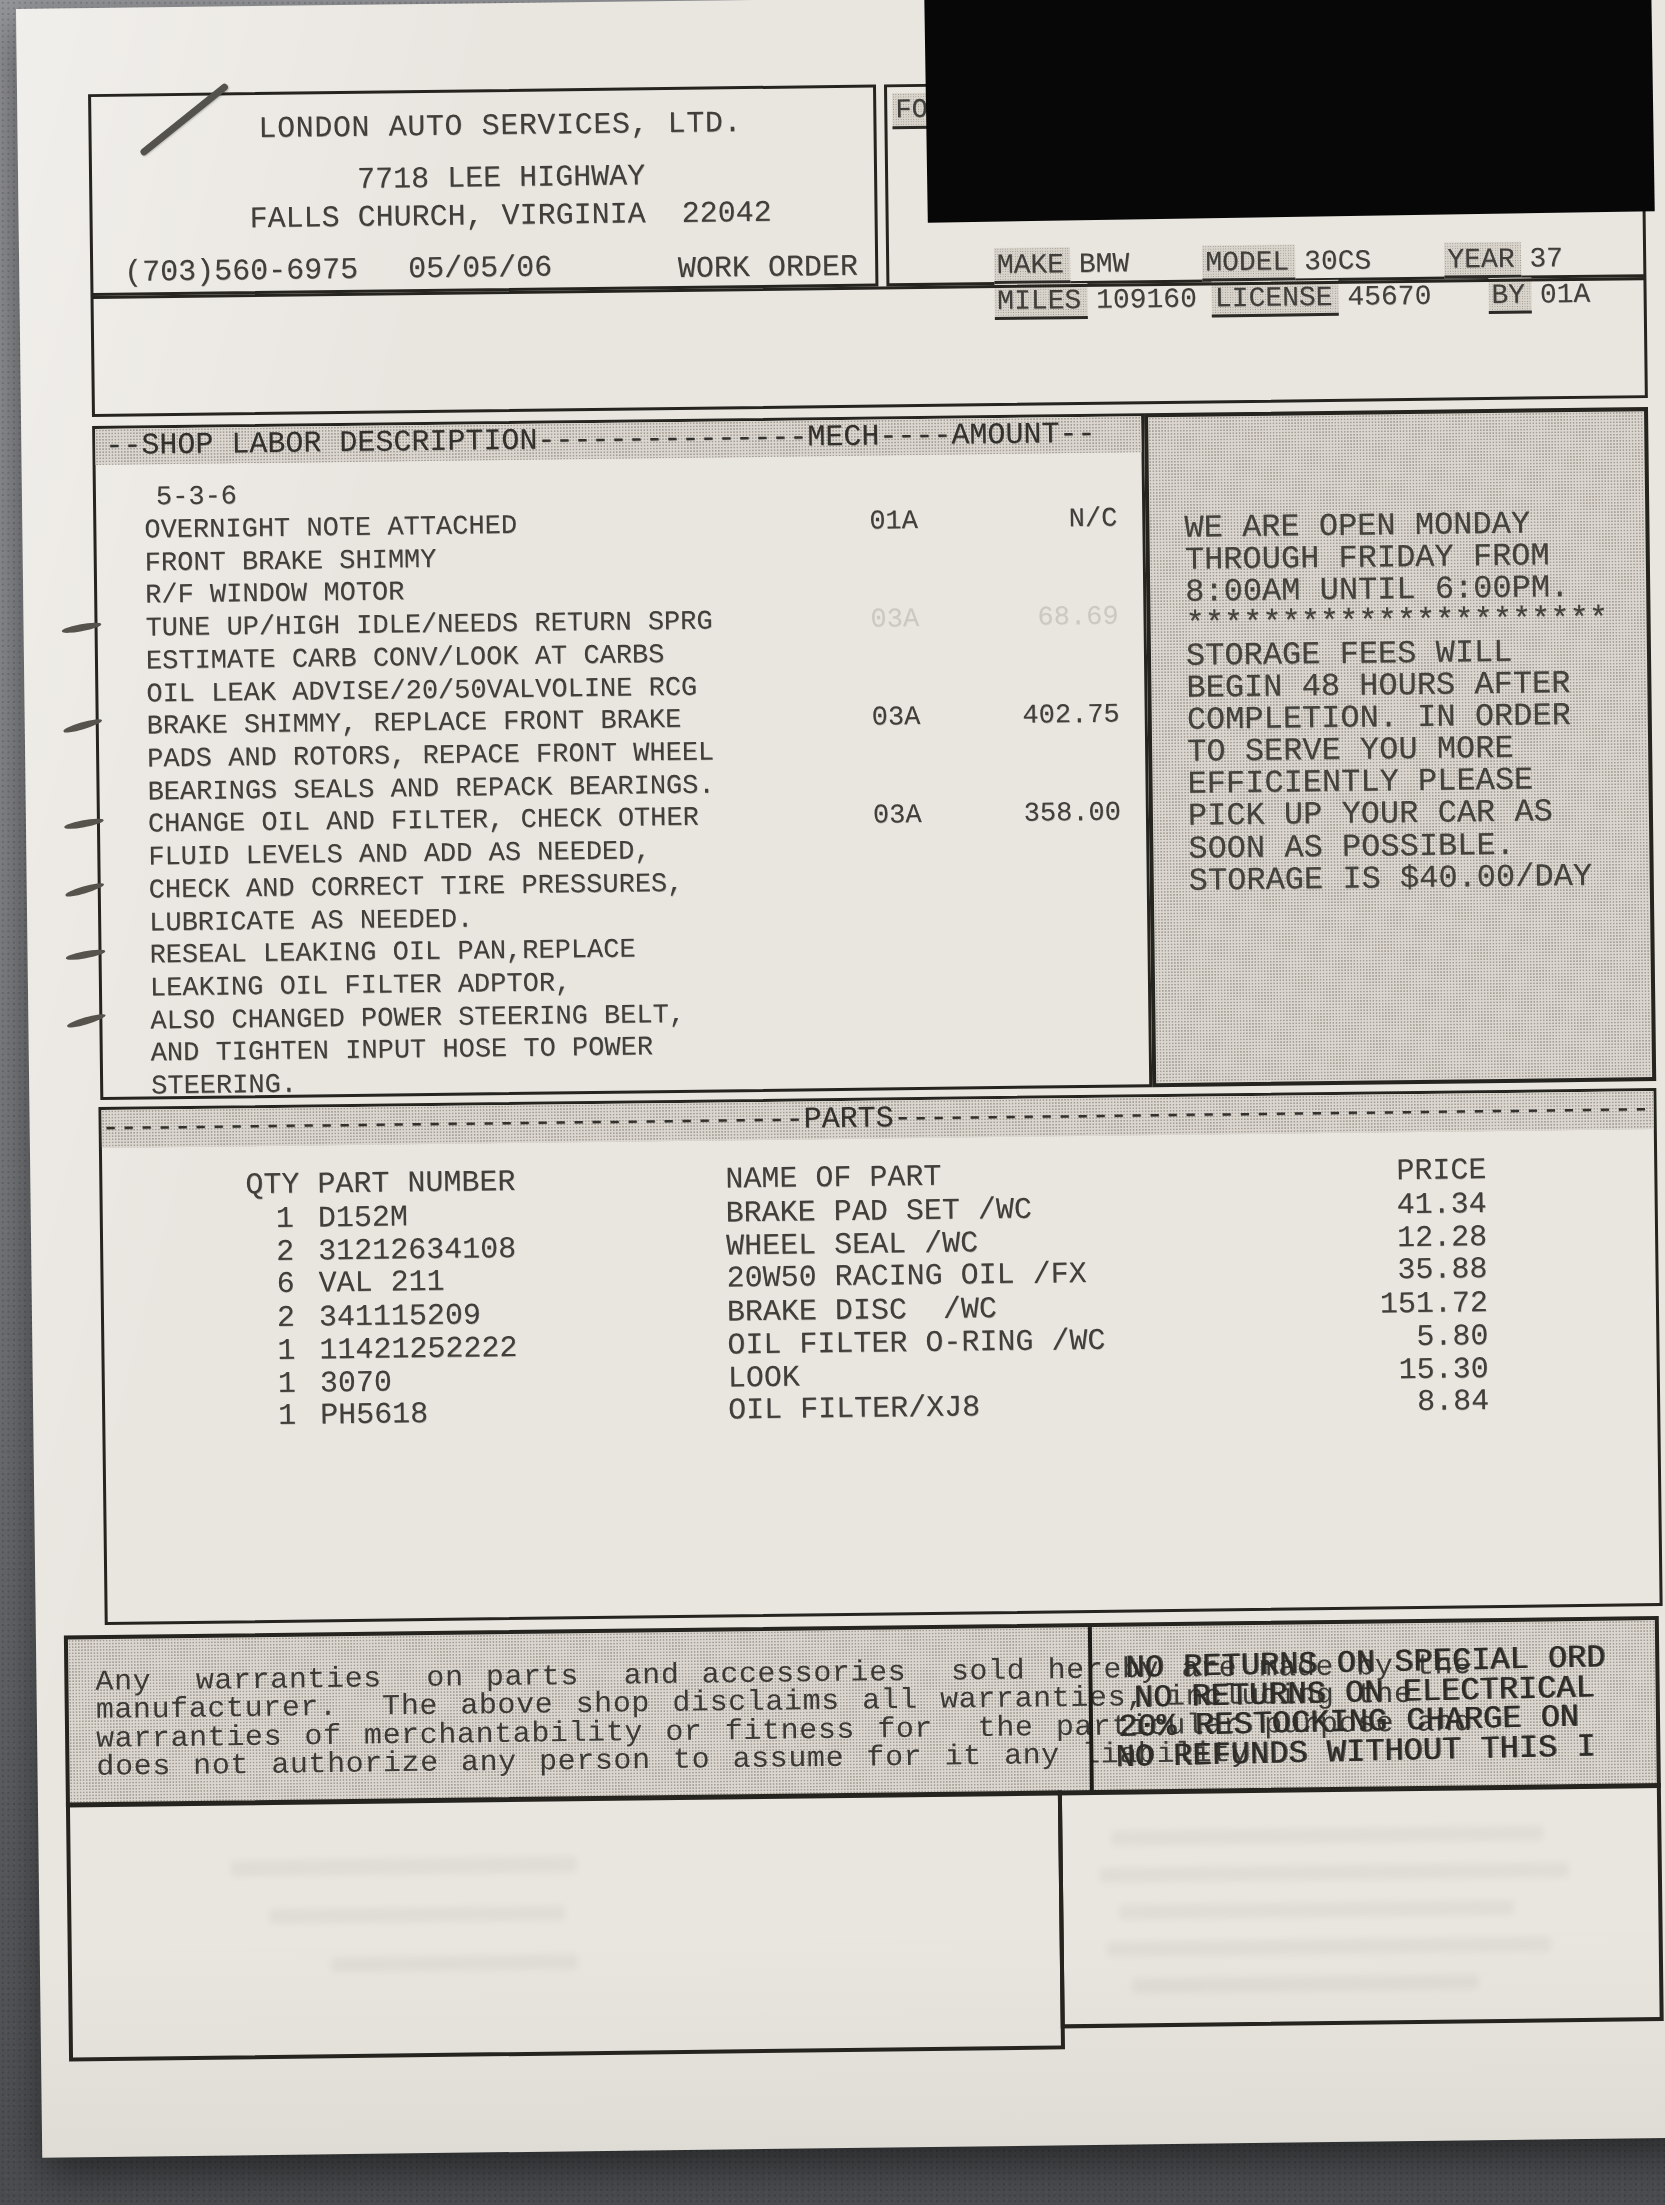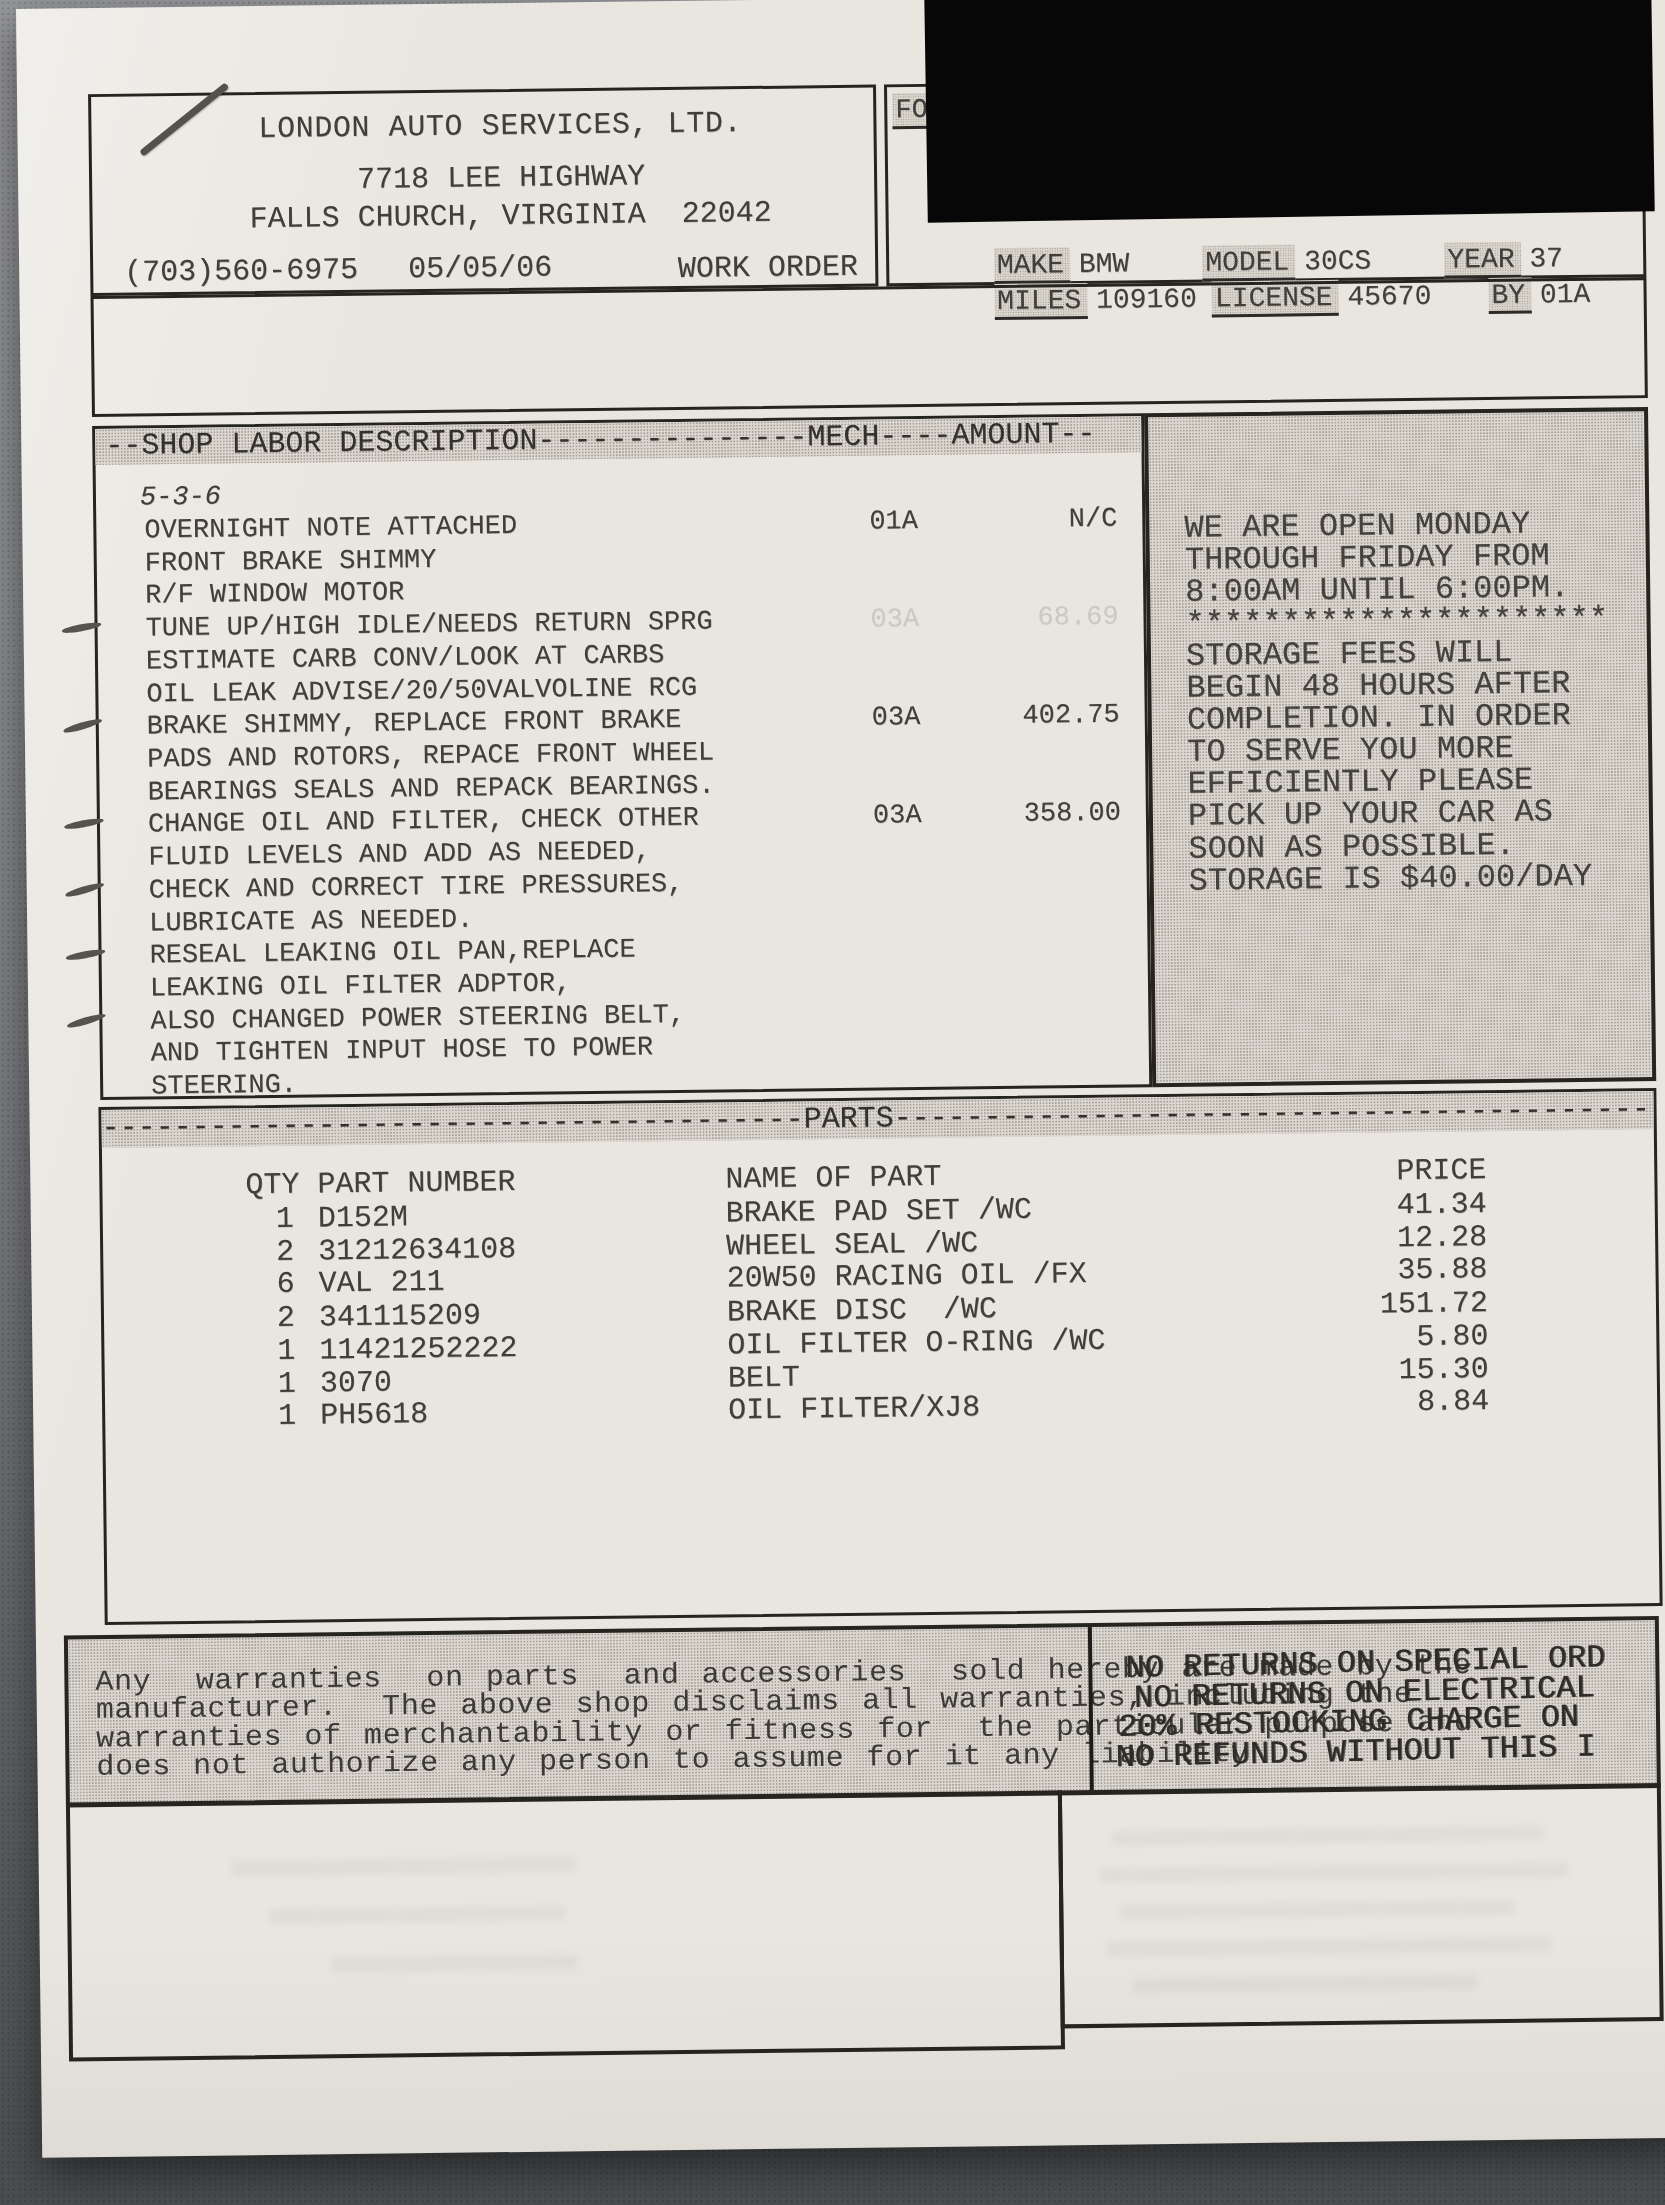--- a/index.html
+++ b/index.html
@@ -104,21 +104,21 @@
     </div>
     <div class="vrow" style="left:3.7px;top:167px;">
       <span class="chip ink">MILES</span><span class="vval ink">109160</span><span style="display:inline-block;width:15px;"></span><span class="chip ink">LICENSE</span><span class="vval ink">45670</span><span style="display:inline-block;width:57px;"></span><span class="chip ink">BY</span><span class="vval ink">01A</span>
     </div>
   </div>
 
   <div class="box bandEmpty"></div>
 
   <div class="box labor">
     <div class="laborBand halftone ink">--SHOP LABOR DESCRIPTION---------------MECH----AMOUNT--</div>
-    <div class="lrow" style="top:54px;"><span class="ldesc ink" style="left:44px;font-style:italic;">5-3-6</span></div>
+    <div class="lrow" style="top:54px;"><span class="ldesc ink" style="left:60px;">5-3-6</span></div>
     <div class="lrow" style="top:87px;"><span class="ldesc ink">OVERNIGHT NOTE ATTACHED</span><span class="lmech ink">01A</span><span class="lamt ink">N/C</span></div>
     <div class="lrow" style="top:120px;"><span class="ldesc ink">FRONT BRAKE SHIMMY</span></div>
     <div class="lrow" style="top:152px;"><span class="ldesc ink">R/F WINDOW MOTOR</span></div>
     <div class="lrow" style="top:185px;"><span class="tick"></span><span class="ldesc ink">TUNE UP/HIGH IDLE/NEEDS RETURN SPRG</span><span class="lmech ink faint">03A</span><span class="lamt ink faint">68.69</span></div>
     <div class="lrow" style="top:218px;"><span class="ldesc ink">ESTIMATE CARB CONV/LOOK AT CARBS</span></div>
     <div class="lrow" style="top:251px;"><span class="ldesc ink">OIL LEAK ADVISE/20/50VALVOLINE RCG</span></div>
     <div class="lrow" style="top:283px;"><span class="tick t2"></span><span class="ldesc ink">BRAKE SHIMMY, REPLACE FRONT BRAKE</span><span class="lmech ink">03A</span><span class="lamt ink">402.75</span></div>
     <div class="lrow" style="top:316px;"><span class="ldesc ink">PADS AND ROTORS, REPACE FRONT WHEEL</span></div>
     <div class="lrow" style="top:349px;"><span class="ldesc ink">BEARINGS SEALS AND REPACK BEARINGS.</span></div>
     <div class="lrow" style="top:381px;"><span class="tick"></span><span class="ldesc ink">CHANGE OIL AND FILTER, CHECK OTHER</span><span class="lmech ink">03A</span><span class="lamt ink">358.00</span></div>
@@ -150,21 +150,21 @@
   <div class="box parts">
     <div class="partsBand halftone ink">---------------------------------------PARTS--------------------------------------------------</div>
     <div class="ph ink" style="left:143px;top:60px;">QTY PART NUMBER</div>
     <div class="ph ink" style="left:623px;top:60px;">NAME OF PART</div>
     <div class="ph ink" style="right:168px;top:60px;">PRICE</div>
     <div class="prow" style="top:94px;"><span class="pqty ink">1</span><span class="pnum ink">D152M</span><span class="pname ink">BRAKE PAD SET /WC</span><span class="pprice ink">41.34</span></div>
     <div class="prow" style="top:127px;"><span class="pqty ink">2</span><span class="pnum ink">31212634108</span><span class="pname ink">WHEEL SEAL /WC</span><span class="pprice ink">12.28</span></div>
     <div class="prow" style="top:159px;"><span class="pqty ink">6</span><span class="pnum ink">VAL 211</span><span class="pname ink">20W50 RACING OIL /FX</span><span class="pprice ink">35.88</span></div>
     <div class="prow" style="top:193px;"><span class="pqty ink">2</span><span class="pnum ink">341115209</span><span class="pname ink">BRAKE DISC  /WC</span><span class="pprice ink">151.72</span></div>
     <div class="prow" style="top:226px;"><span class="pqty ink">1</span><span class="pnum ink">11421252222</span><span class="pname ink">OIL FILTER O-RING /WC</span><span class="pprice ink">5.80</span></div>
-    <div class="prow" style="top:259px;"><span class="pqty ink">1</span><span class="pnum ink">3070</span><span class="pname ink">BELT</span><span class="pprice ink">15.30</span></div>
+    <div class="prow" style="top:259px;"><span class="pqty ink">1</span><span class="pnum ink">3070</span><span class="pname ink">LOOK</span><span class="pprice ink">15.30</span></div>
     <div class="prow" style="top:291px;"><span class="pqty ink">1</span><span class="pnum ink">PH5618</span><span class="pname ink">OIL FILTER/XJ8</span><span class="pprice ink">8.84</span></div>
   </div>
 
   <div class="box warranty halftone">
     <div class="wline" style="top:26px;">Any  warranties  on parts  and accessories  sold hereby are made by the</div>
     <div class="wline" style="top:54px;">manufacturer.  The above shop disclaims all warranties, including the</div>
     <div class="wline" style="top:83px;">warranties of merchantability or fitness for  the particular purpose and</div>
     <div class="wline" style="top:111px;">does not authorize any person to assume for it any liability</div>
     <div class="stamp" style="left:1057px;top:21px;">NO RETURNS ON SPECIAL ORD</div>
     <div class="stamp" style="left:1065px;top:51px;">NO RETURNS ON ELECTRICAL</div>

